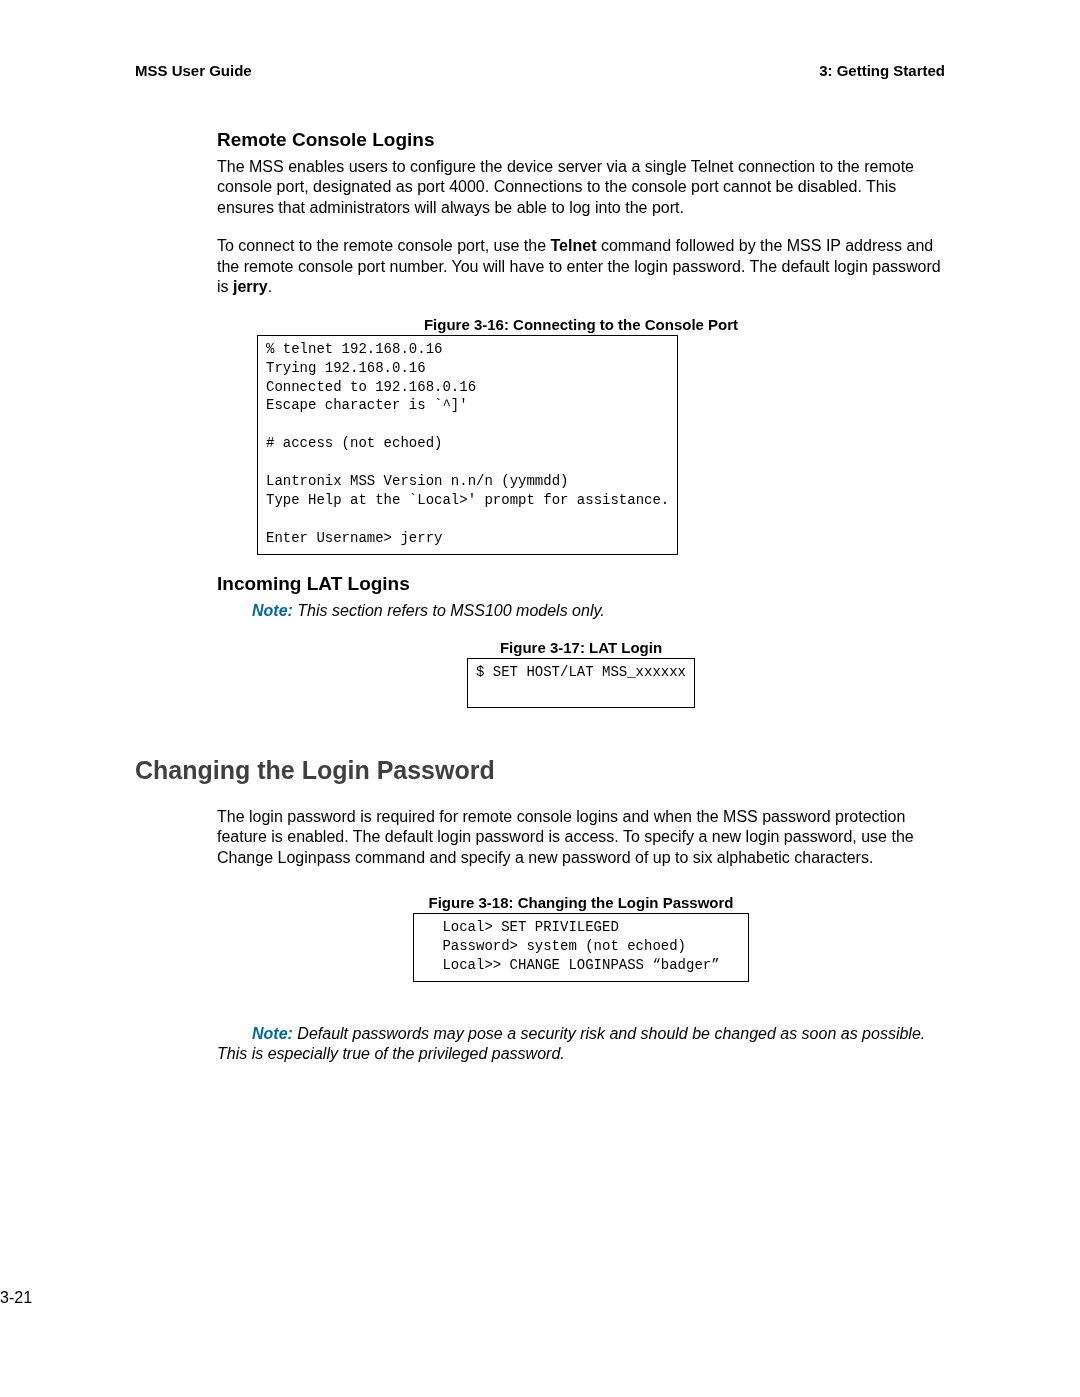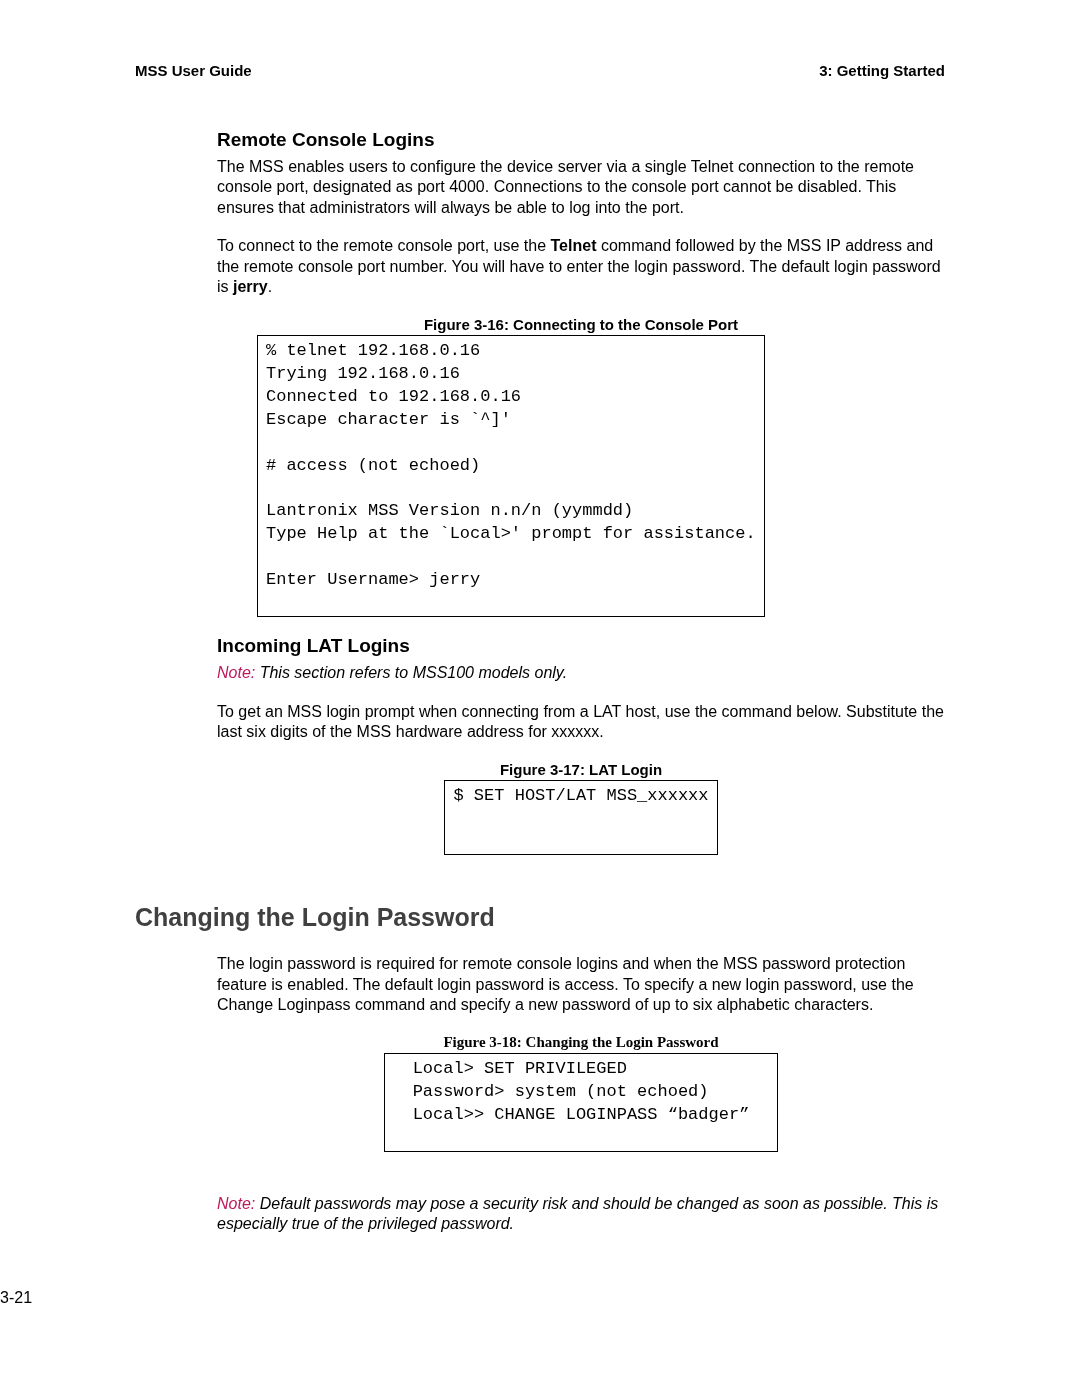--- a/index.html
+++ b/index.html
@@ -36,39 +36,40 @@
       margin-top: 48px;
       margin-bottom: 22px;
       margin-left: 0;
     }
     .para {
       font-size: 16px;
       line-height: 1.28;
       margin-bottom: 18px;
     }
     .note-label {
-      color: #be185d;
+      color: #0369a1;
       font-style: italic;
-      font-weight: normal;
+      font-weight: bold;
+      margin-left: 35px;
     }
     .note-body {
       font-style: italic;
     }
     .fig-caption {
       font-size: 15px;
       font-weight: bold;
       text-align: center;
       margin-top: 18px;
       margin-bottom: 2px;
     }
     .code-box {
       border: 1px solid #000;
-      padding: 4px 8px 24px 8px;
+      padding: 4px 8px 6px 8px;
       font-family: "Courier New", Courier, monospace;
-      font-size: 17px;
+      font-size: 14px;
       line-height: 1.35;
       white-space: pre;
       margin: 0 auto;
       display: block;
       width: fit-content;
     }
     .code-box-16 { margin-left: 40px; margin-right: auto; }
     .page-number {
       position: absolute;
       bottom: 90px;
@@ -105,33 +106,32 @@
 
 Lantronix MSS Version n.n/n (yymmdd)
 Type Help at the `Local&gt;' prompt for assistance.
 
 Enter Username&gt; jerry</div>
 
     <div class="h3" style="margin-top:18px;">Incoming LAT Logins</div>
     <div class="para">
       <span class="note-label">Note:</span><span class="note-body"> This section refers to MSS100 models only.</span>
     </div>
-    <div class="para">To get an MSS login prompt when connecting from a LAT host, use the command below. Substitute the last six digits of the MSS hardware address for xxxxxx.</div>
 
     <div class="fig-caption">Figure 3-17: LAT Login</div>
     <div class="code-box">$ SET HOST/LAT MSS_xxxxxx
  </div>
   </div>
 
   <div class="h1">Changing the Login Password</div>
 
   <div class="content">
     <div class="para">The login password is required for remote console logins and when the MSS password protection feature is enabled. The default login password is access. To specify a new login password, use the Change Loginpass command and specify a new password of up to six alphabetic characters.</div>
 
-    <div class="fig-caption" style="margin-top:18px;font-family:Liberation Serif, serif;">Figure 3-18: Changing the Login Password</div>
+    <div class="fig-caption" style="margin-top:26px;">Figure 3-18: Changing the Login Password</div>
     <div class="code-box" style="padding-left:28px; padding-right:28px;">Local&gt; SET PRIVILEGED
 Password&gt; system (not echoed)
 Local&gt;&gt; CHANGE LOGINPASS “badger”</div>
 
     <div class="para" style="margin-top:42px;">
       <span class="note-label">Note:</span><span class="note-body"> Default passwords may pose a security risk and should be changed as soon as possible. This is especially true of the privileged password.</span>
     </div>
   </div>
 </div>
 

